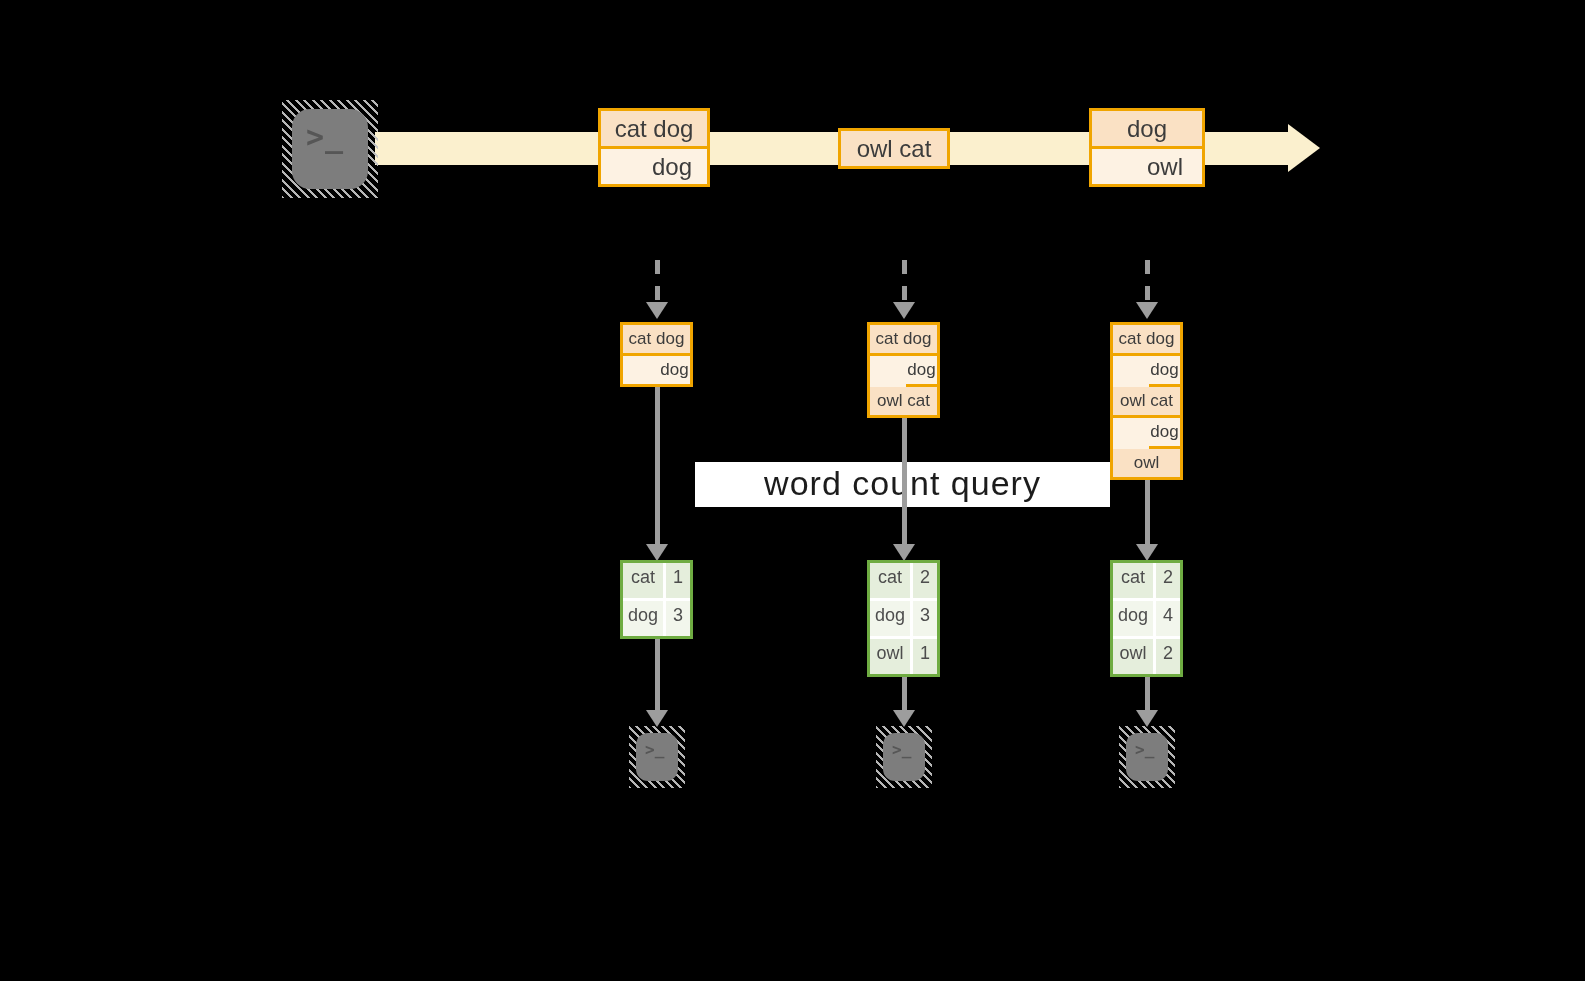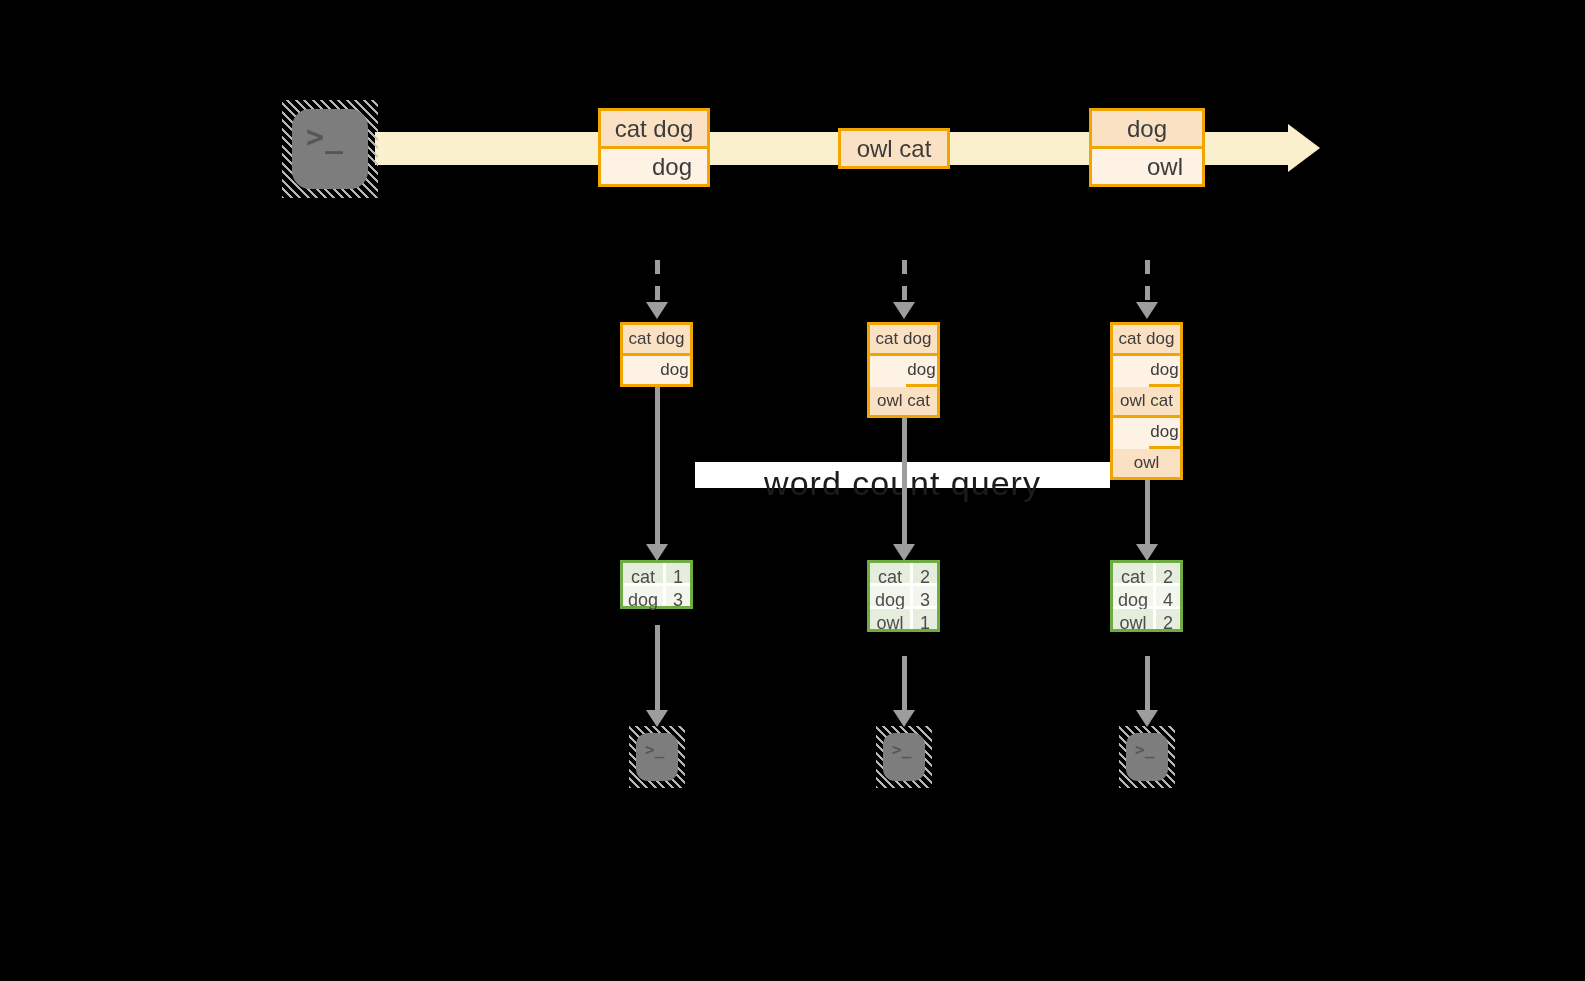--- a/index.html
+++ b/index.html
@@ -48,21 +48,21 @@
   .ahead{width:0;height:0;border-left:11px solid transparent;border-right:11px solid transparent;
          border-top:17px solid var(--gray);z-index:2;}
 
   
   .banner{background:#fff;z-index:1;text-align:center;line-height:43px;font-size:34px;
           font-weight:300;color:#1c1c1c;letter-spacing:1px;white-space:nowrap;}
 
   
   .ctable{border:3px solid var(--green);background:#fff;z-index:3;display:grid;
           grid-template-columns:40px 24px;gap:3px;}
-  .ctable .cell{height:20px;line-height:28px;text-align:center;font-size:18px;color:#4d4d4d;}
+  .ctable .cell{height:35px;line-height:28px;text-align:center;font-size:18px;color:#4d4d4d;}
   .cell.d{background:var(--gcd);} .cell.l{background:var(--gcl);}
 </style>
 </head>
 <body>
 
 <div class="stage">
 
   <div class="abs band" style="left:375px;top:132px;width:913px;height:33px"></div>
   <div class="abs band-head" style="left:1288px;top:124px"></div>
 
@@ -86,21 +86,21 @@
     <div class="row light">owl</div>
   </div>
 
   <div class="abs vdash" style="left:654.5px;top:260px;height:42px"></div>
   <div class="abs ahead" style="left:646px;top:302px"></div>
   <div class="abs vdash" style="left:901.5px;top:260px;height:42px"></div>
   <div class="abs ahead" style="left:893px;top:302px"></div>
   <div class="abs vdash" style="left:1144.5px;top:260px;height:42px"></div>
   <div class="abs ahead" style="left:1136px;top:302px"></div>
 
-  <div class="abs banner" style="left:695px;top:462px;width:415px;height:26px">word count query</div>
+  <div class="abs banner" style="left:695px;top:462px;width:415px;height:45px">word count query</div>
 
   <div class="abs obox sbox" style="left:620px;top:322px;width:73px">
     <div class="row dark">cat dog</div>
     <div class="row light">dog dog</div>
   </div>
   <div class="abs vline" style="left:654.5px;top:387px;height:157px"></div>
   <div class="abs ahead" style="left:646px;top:544px"></div>
   <div class="abs ctable" style="left:620px;top:560px;width:73px">
     <div class="cell d">cat</div>
     <div class="cell d">1</div>

